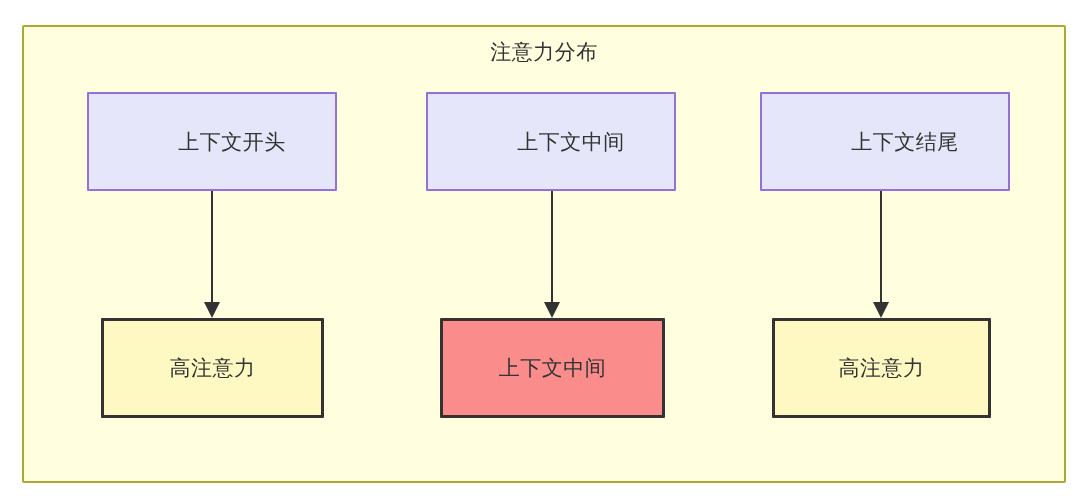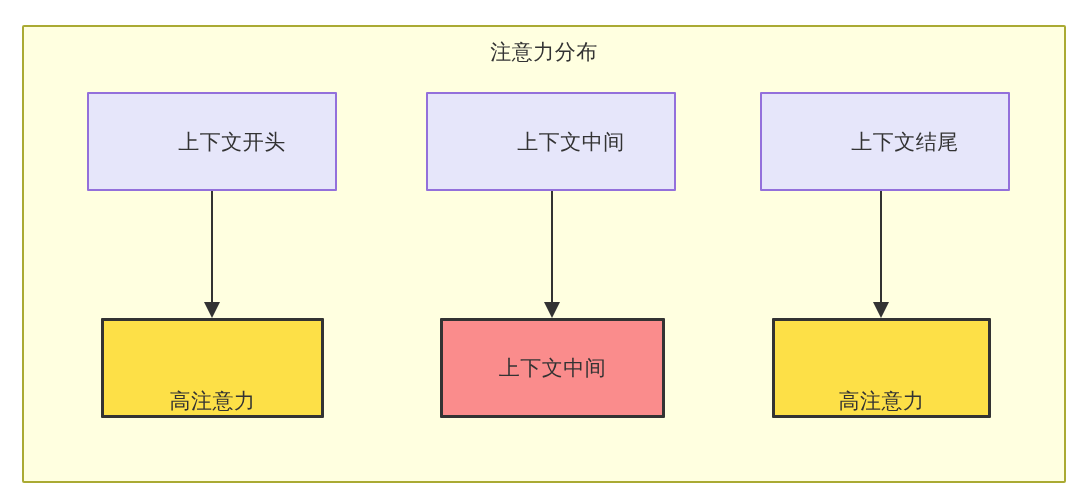--- a/index.html
+++ b/index.html
@@ -72,21 +72,21 @@
   }
 
   .node-attention {
     border: 3px solid #333333;
     border-radius: 1px;
     font-size: 21px;
     height: 100px;
     top: 318px;
   }
 
-  .fill-high { background: #fde047; align-items: flex-end; }
+  .fill-high { background: #fef9c3; }
   .fill-low  { background: #fa8c8c; }
 
   
   .ctx-1 { left: 87px; }
   .ctx-2 { left: 426px; }
   .ctx-3 { left: 760px; }
 
   .att-1 { left: 101px; width: 223px; }
   .att-2 { left: 440px; width: 225px; }
   .att-3 { left: 772px; width: 219px; }

